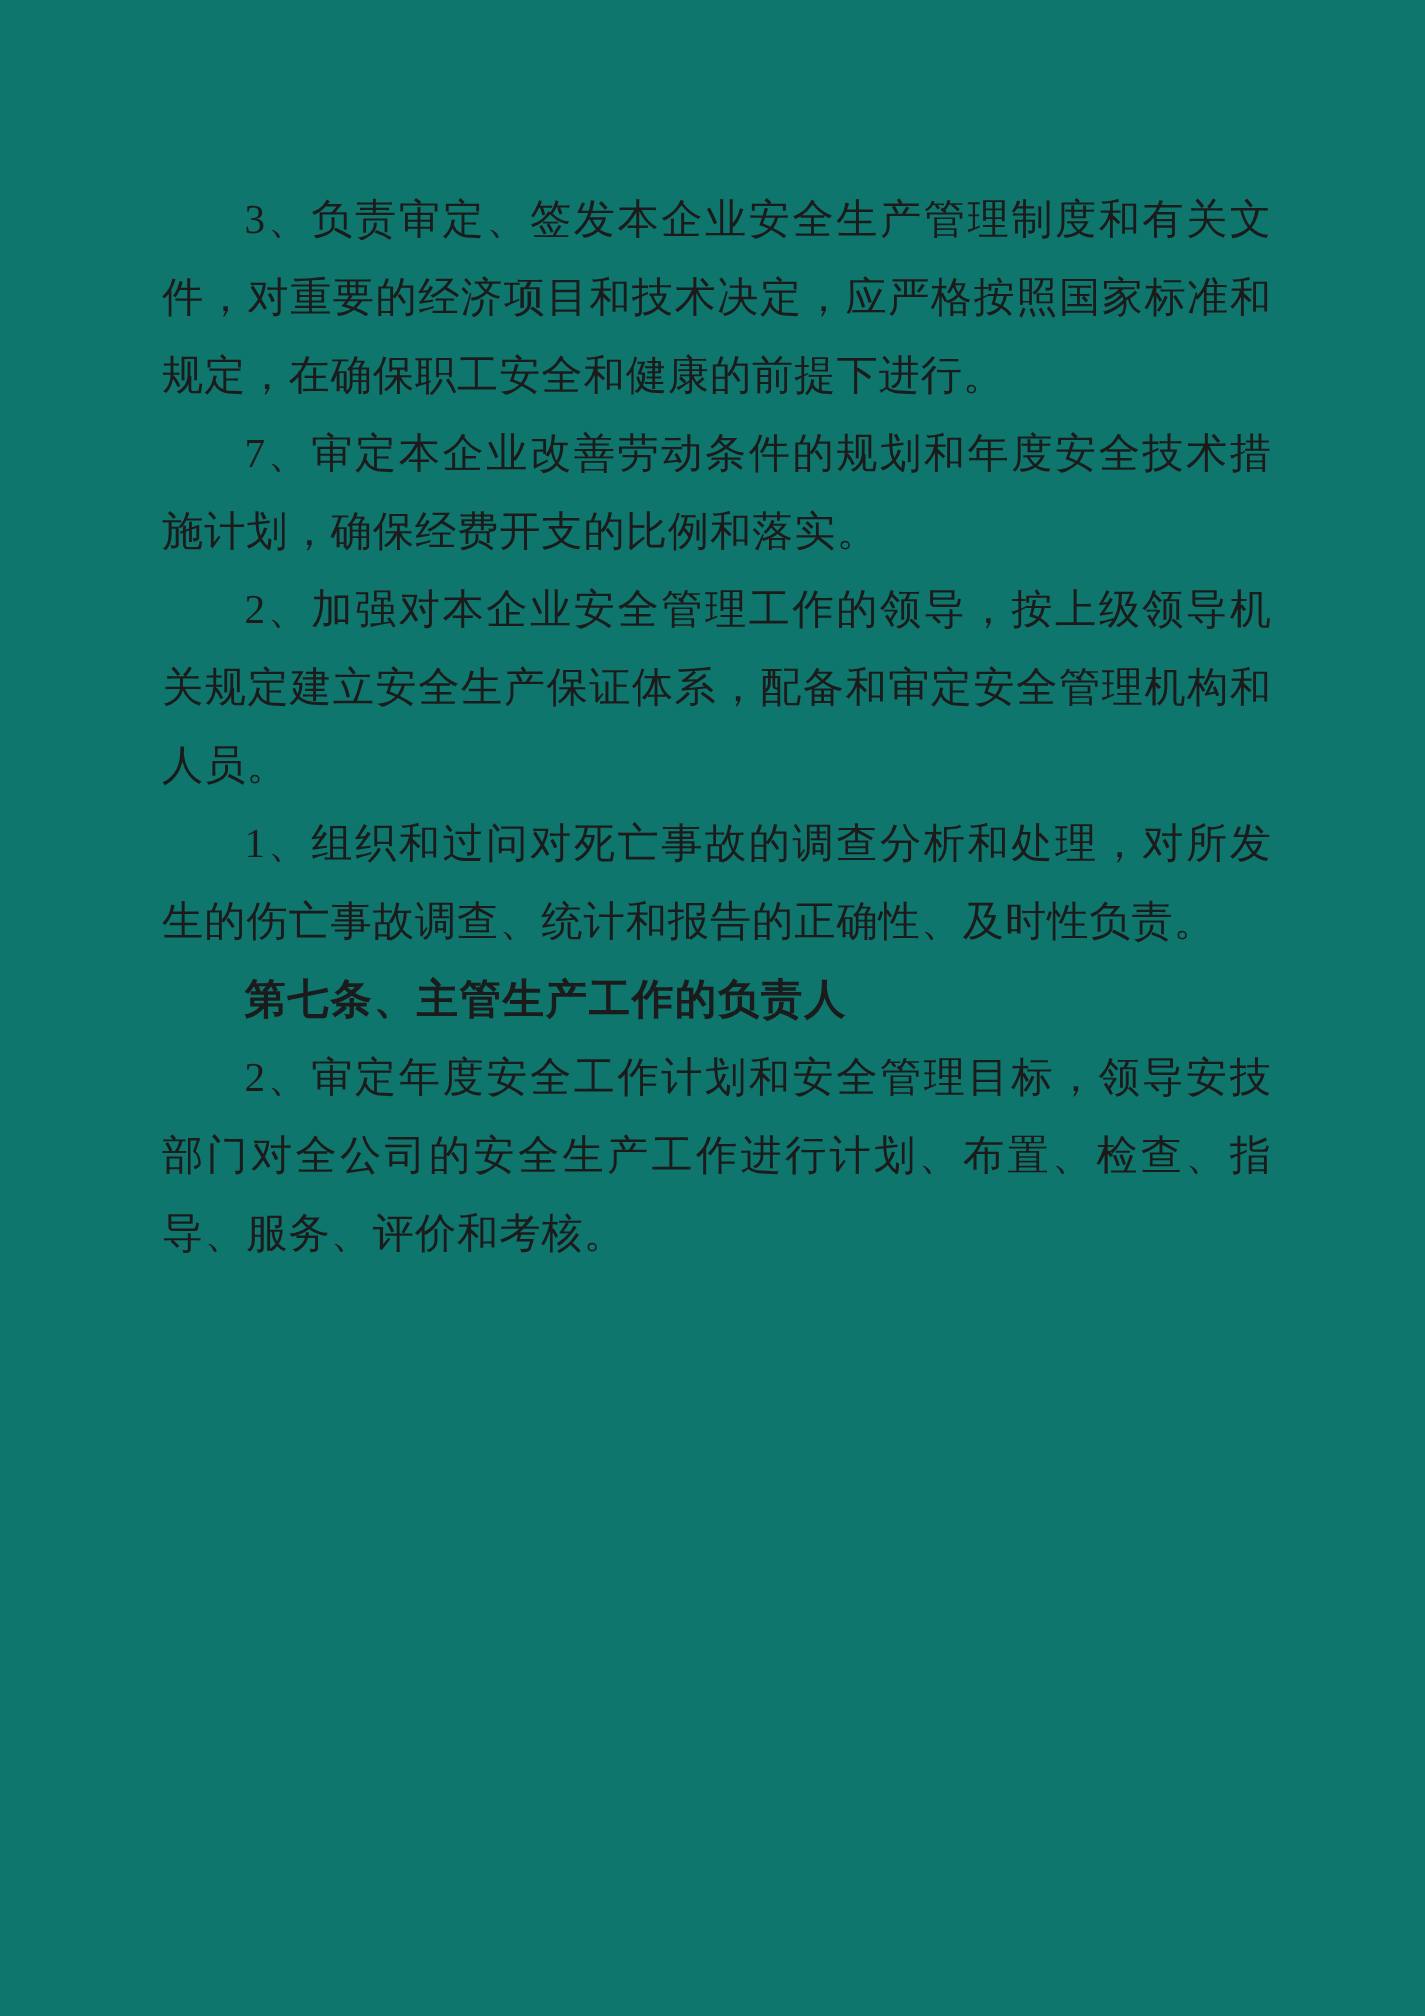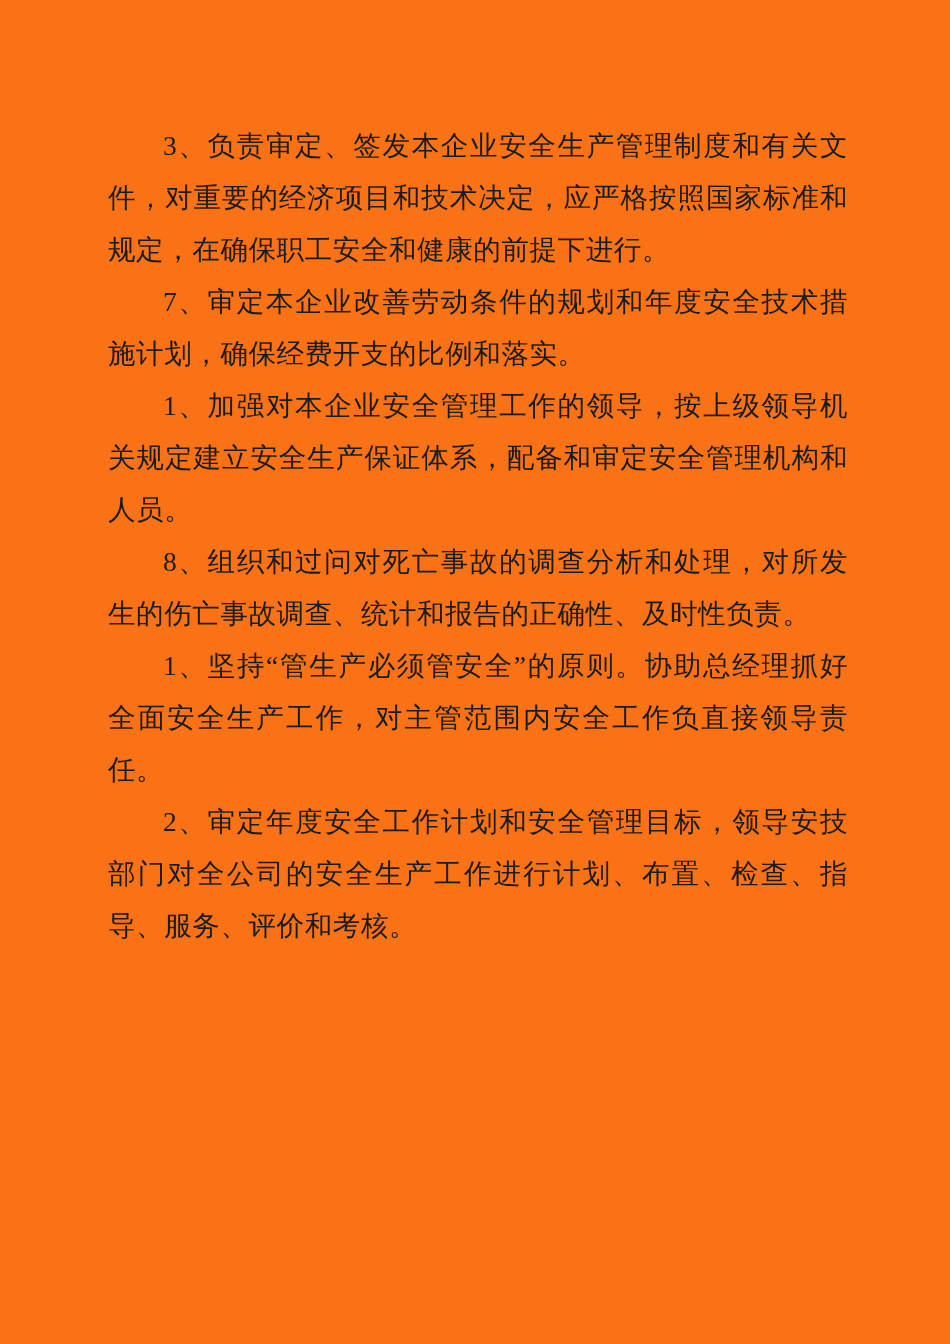--- a/index.html
+++ b/index.html
@@ -4,21 +4,21 @@
 <style>
   html, body {
     margin: 0;
     padding: 0;
     background: #ffffff;
   }
   .page {
     position: relative;
     width: 950px;
     height: 1344px;
-    background: #f97316;
+    background: #0f766e;
     margin: 0 auto;
     overflow: hidden;
     box-sizing: border-box;
   }
   .content {
     position: absolute;
     left: 108px;
     top: 120px;
     width: 740px;
   }
@@ -42,26 +42,26 @@
 </head>
 <body>
 
 <div class="page">
   <div class="content">
 
     <p class="para">3、负责审定、签发本企业安全生产管理制度和有关文件，对重要的经济项目和技术决定，应严格按照国家标准和规定，在确保职工安全和健康的前提下进行。</p>
 
     <p class="para">7、审定本企业改善劳动条件的规划和年度安全技术措施计划，确保经费开支的比例和落实。</p>
 
-    <p class="para">1、加强对本企业安全管理工作的领导，按上级领导机关规定建立安全生产保证体系，配备和审定安全管理机构和人员。</p>
+    <p class="para">2、加强对本企业安全管理工作的领导，按上级领导机关规定建立安全生产保证体系，配备和审定安全管理机构和人员。</p>
 
 
-    <p class="para">8、组织和过问对死亡事故的调查分析和处理，对所发生的伤亡事故调查、统计和报告的正确性、及时性负责。</p>
+    <p class="para">1、组织和过问对死亡事故的调查分析和处理，对所发生的伤亡事故调查、统计和报告的正确性、及时性负责。</p>
 
 
 
+    <p class="para heading">第七条、主管生产工作的负责人</p>
 
-    <p class="para">1、坚持“管生产必须管安全”的原则。协助总经理抓好全面安全生产工作，对主管范围内安全工作负直接领导责任。</p>
 
     <p class="para">2、审定年度安全工作计划和安全管理目标，领导安技部门对全公司的安全生产工作进行计划、布置、检查、指导、服务、评价和考核。</p>
 
   </div>
 </div>
 
 </body></html>

